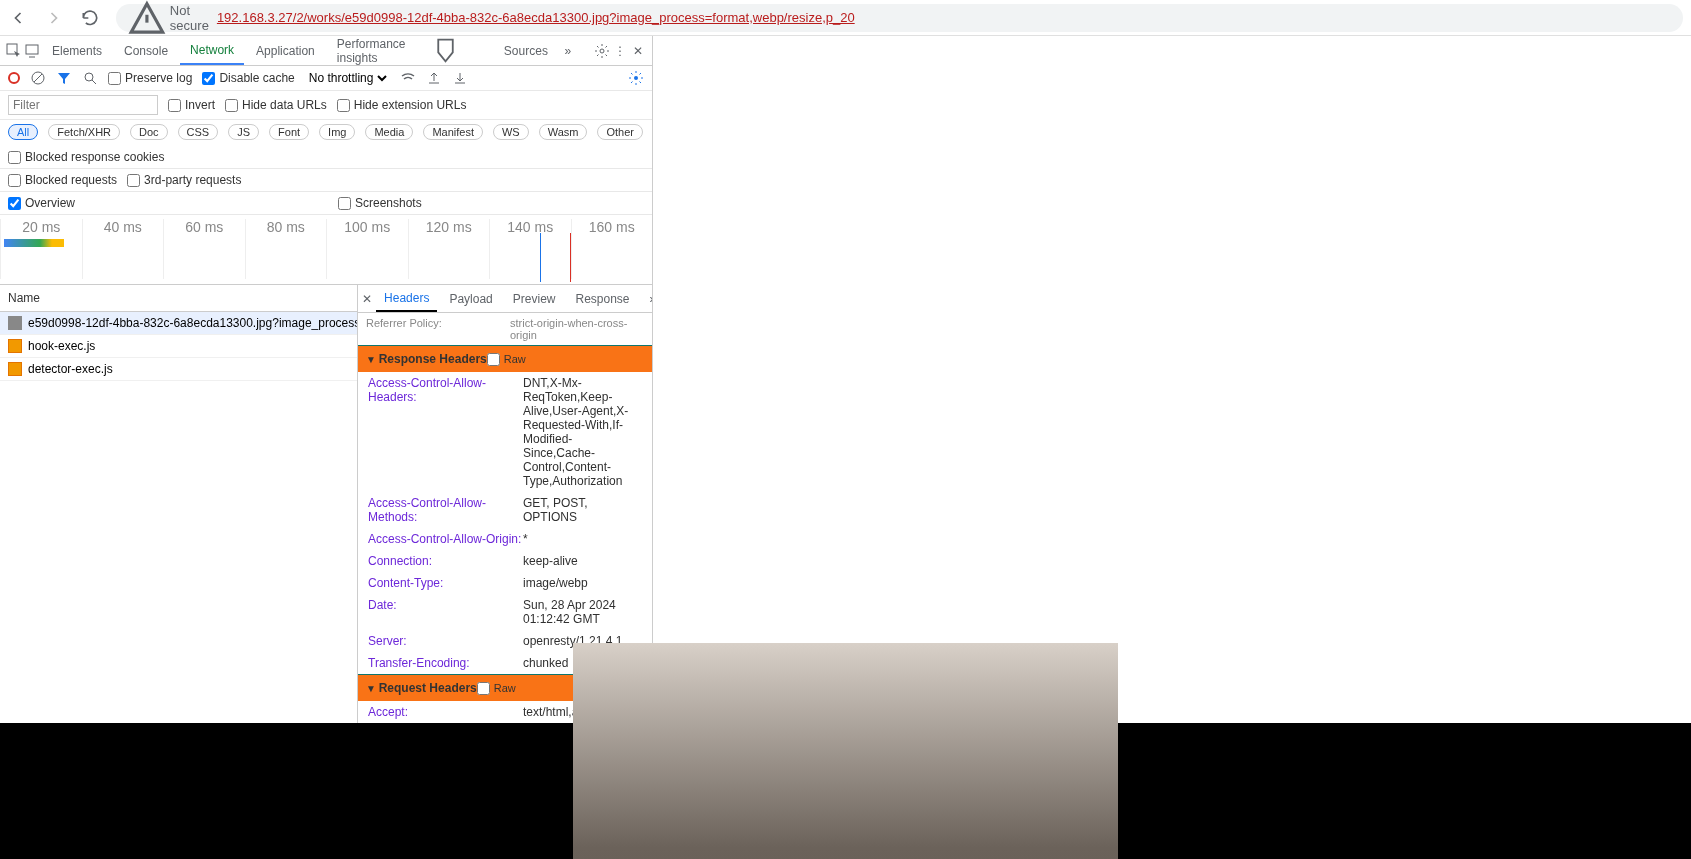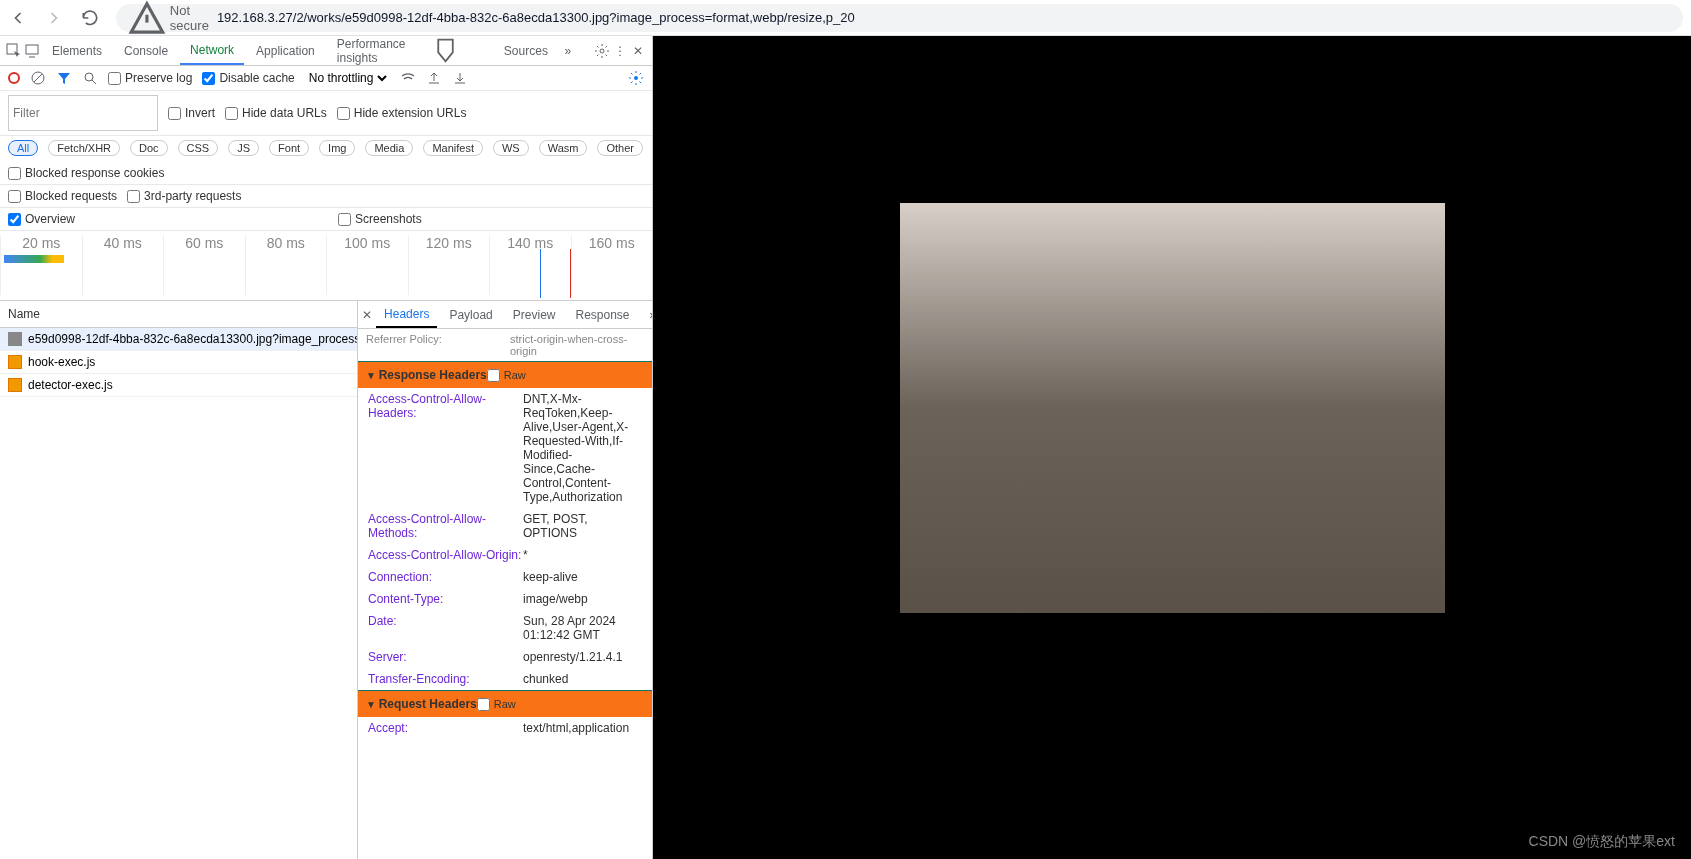--- a/index.html
+++ b/index.html
@@ -3,42 +3,42 @@
 <meta charset="utf-8">
 <style>
 * { box-sizing: border-box; margin: 0; padding: 0; font-family: "Segoe UI", Arial, sans-serif; }
 body { width: 1691px; height: 859px; background: #fff; overflow: hidden; position: relative; }
 
 
 .browser-bar { height: 36px; display: flex; align-items: center; padding: 0 8px; gap: 16px; border-bottom: 1px solid #e0e0e0; }
 .nav-btn { width: 20px; height: 20px; display: flex; align-items: center; justify-content: center; color: #5f6368; cursor: pointer; }
 .url-bar { flex: 1; height: 28px; background: #f1f3f4; border-radius: 14px; display: flex; align-items: center; padding: 0 12px; gap: 8px; font-size: 13px; color: #5f6368; }
 .url-bar .warn { display: flex; align-items: center; gap: 4px; }
-.url-text { color: #0f172a; }
-
-
-.main { display: flex; height: calc(100% - 36px); }
+.url-text { color: #b91c1c; text-decoration: underline; }
+
+
+.main { display: flex; height: calc(100% - 36px); flex-direction: column; }
 .devtools { width: 653px; border-right: 1px solid #ccc; display: flex; flex-direction: column; }
 .viewer { flex: 1; background: #000; display: flex; align-items: center; justify-content: center; position: relative; }
 .img-ph { width: 545px; height: 410px; background: linear-gradient(180deg, #d8d0c8 0%, #6b625a 50%, #5a5149 100%); position: relative; margin-top: -80px; }
 .watermark { position: absolute; bottom: 8px; right: 16px; color: #888; font-size: 14px; }
 
 
 .dt-tabs { height: 30px; display: flex; align-items: center; border-bottom: 1px solid #ccc; padding: 0 6px; gap: 2px; font-size: 12px; color: #5f6368; }
 .dt-tab { padding: 0 10px; height: 100%; display: flex; align-items: center; cursor: pointer; }
 .dt-tab.active { color: #15803d; border-bottom: 2px solid #3b82f6; }
 .dt-ico { width: 16px; height: 16px; display: flex; align-items: center; justify-content: center; }
 .spacer { flex: 1; }
 
 
 .net-row { display: flex; align-items: center; padding: 4px 8px; gap: 10px; font-size: 12px; color: #333; border-bottom: 1px solid #e8e8e8; flex-wrap: wrap; }
 .rec { width: 12px; height: 12px; border: 2px solid #d93025; border-radius: 50%; }
 .chk { display: flex; align-items: center; gap: 4px; }
 .chk input { width: 13px; height: 13px; }
-.filter-input { width: 150px; height: 36px; border: 1px solid #ccc; padding: 0 4px; font-size: 12px; }
+.filter-input { width: 150px; height: 20px; border: 1px solid #ccc; padding: 0 4px; font-size: 12px; }
 .pill { border: 1px solid #ccc; border-radius: 8px; padding: 1px 8px; font-size: 11px; cursor: pointer; background: #fff; }
 .pill.active { background: #e8f0fe; border-color: #1a73e8; color: #1a73e8; }
 .throttle { border: none; background: transparent; font-size: 12px; }
 
 
 .waterfall { height: 70px; border-bottom: 1px solid #ccc; position: relative; font-size: 14px; color: #888; }
 .wf-ticks { display: flex; position: absolute; top: 4px; left: 0; right: 0; }
 .wf-tick { flex: 1; text-align: center; border-left: 1px solid #eee; height: 60px; }
 .wf-bar { position: absolute; top: 24px; left: 4px; width: 60px; height: 8px; background: linear-gradient(90deg,#4285f4 0%,#34a853 60%,#fbbc04 80%); }
 .wf-line { position: absolute; top: 18px; bottom: 2px; width: 1px; }

